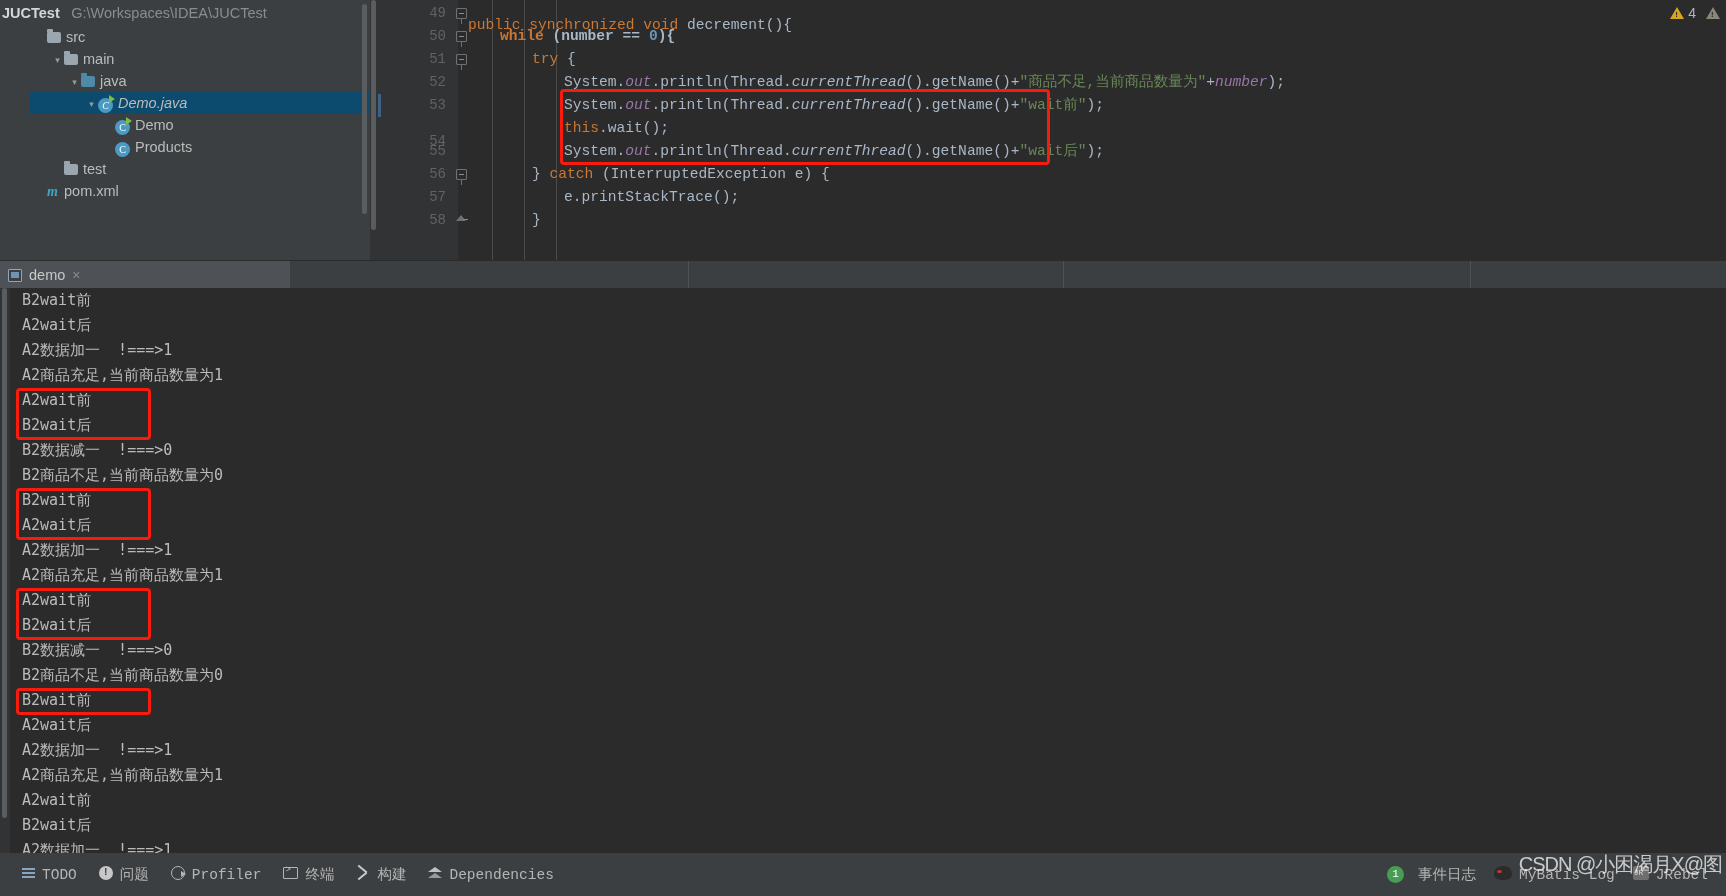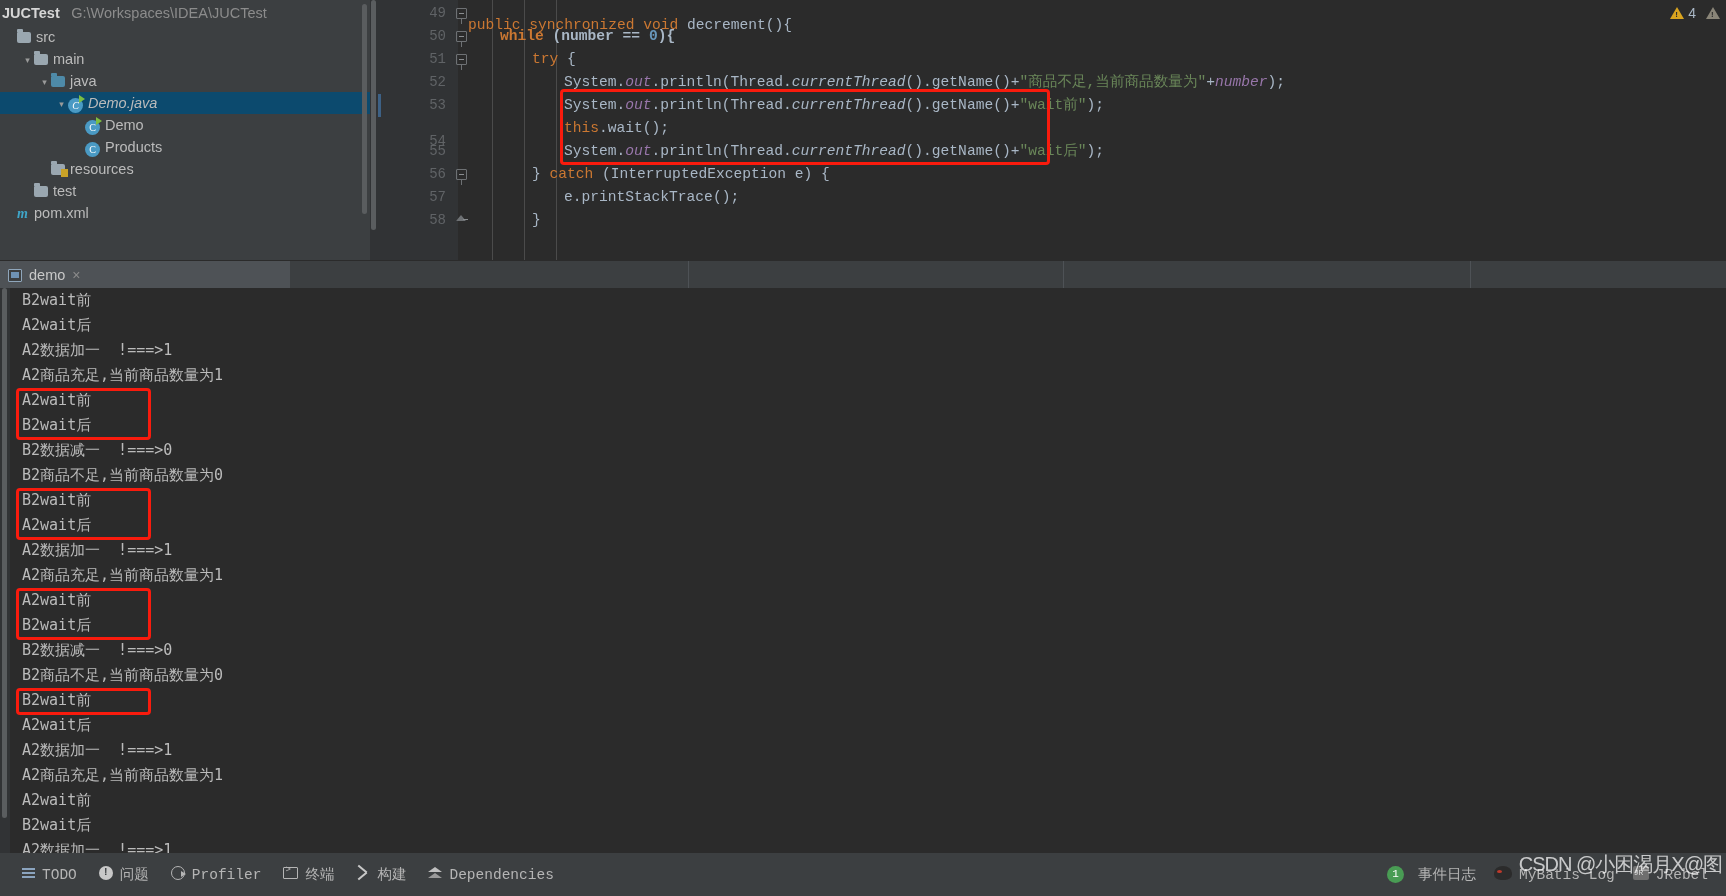--- a/index.html
+++ b/index.html
@@ -16,20 +16,21 @@
 
   
   #project-panel {
     position:absolute; left:0; top:0; width:370px; height:260px;
     background:#3c3f41; overflow:hidden;
   }
   .tree-row {
     position:relative; height:22px; line-height:22px;
     font-size:14.5px; color:#bbbbbb; white-space:nowrap;
     padding-left:4px;
+    margin-left:30px;
   }
   .tree-row.selected { background:#0c4a6e;font-style:italic; }
   .tw-arrow {
     display:inline-block; width:13px; text-align:center;
     color:#9a9a9a; font-size:9px; vertical-align:middle;
   }
   .tw-icon { display:inline-block; vertical-align:middle; margin-right:5px; }
   .ic-folder {
     width:14px; height:11px; position:relative; display:inline-block;
     background:#9aa7b0; border-radius:1px 2px 2px 2px;
@@ -221,21 +222,20 @@
         <span id="proj-name">JUCTest</span>
         <span id="proj-path">G:\Workspaces\IDEA\JUCTest</span>
       </div>
       <div id="tree-rows">
           <div class="tree-row"><span style="display:inline-block;width:0px"></span><span class="tw-arrow"></span><span class="tw-icon"><span class="ic-folder"></span></span><span>src</span></div>
           <div class="tree-row"><span style="display:inline-block;width:17px"></span><span class="tw-arrow">▾</span><span class="tw-icon"><span class="ic-folder"></span></span><span>main</span></div>
           <div class="tree-row"><span style="display:inline-block;width:34px"></span><span class="tw-arrow">▾</span><span class="tw-icon"><span class="ic-folder blue"></span></span><span>java</span></div>
           <div class="tree-row selected"><span style="display:inline-block;width:51px"></span><span class="tw-arrow">▾</span><span class="tw-icon"><span class="ic-class runnable"></span></span><span>Demo.java</span></div>
           <div class="tree-row"><span style="display:inline-block;width:68px"></span><span class="tw-arrow"></span><span class="tw-icon"><span class="ic-class runnable"></span></span><span>Demo</span></div>
           <div class="tree-row"><span style="display:inline-block;width:68px"></span><span class="tw-arrow"></span><span class="tw-icon"><span class="ic-class"></span></span><span>Products</span></div>
-          <div class="tree-row"><span style="display:inline-block;width:34px"></span><span class="tw-arrow"></span><span class="tw-icon"><span class="ic-folder res"></span></span><span>resources</span></div>
           <div class="tree-row"><span style="display:inline-block;width:17px"></span><span class="tw-arrow"></span><span class="tw-icon"><span class="ic-folder"></span></span><span>test</span></div>
           <div class="tree-row"><span style="display:inline-block;width:0px"></span><span class="tw-arrow"></span><span class="tw-icon ic-mvn">m</span><span>pom.xml</span></div>
         </div>
       <div id="proj-scroll"></div>
       <div id="ext-lib">外部库</div>
     </div>
 
     <div id="editor">
       <div id="editor-left-strip">
         <div id="editor-scroll-v"></div>

